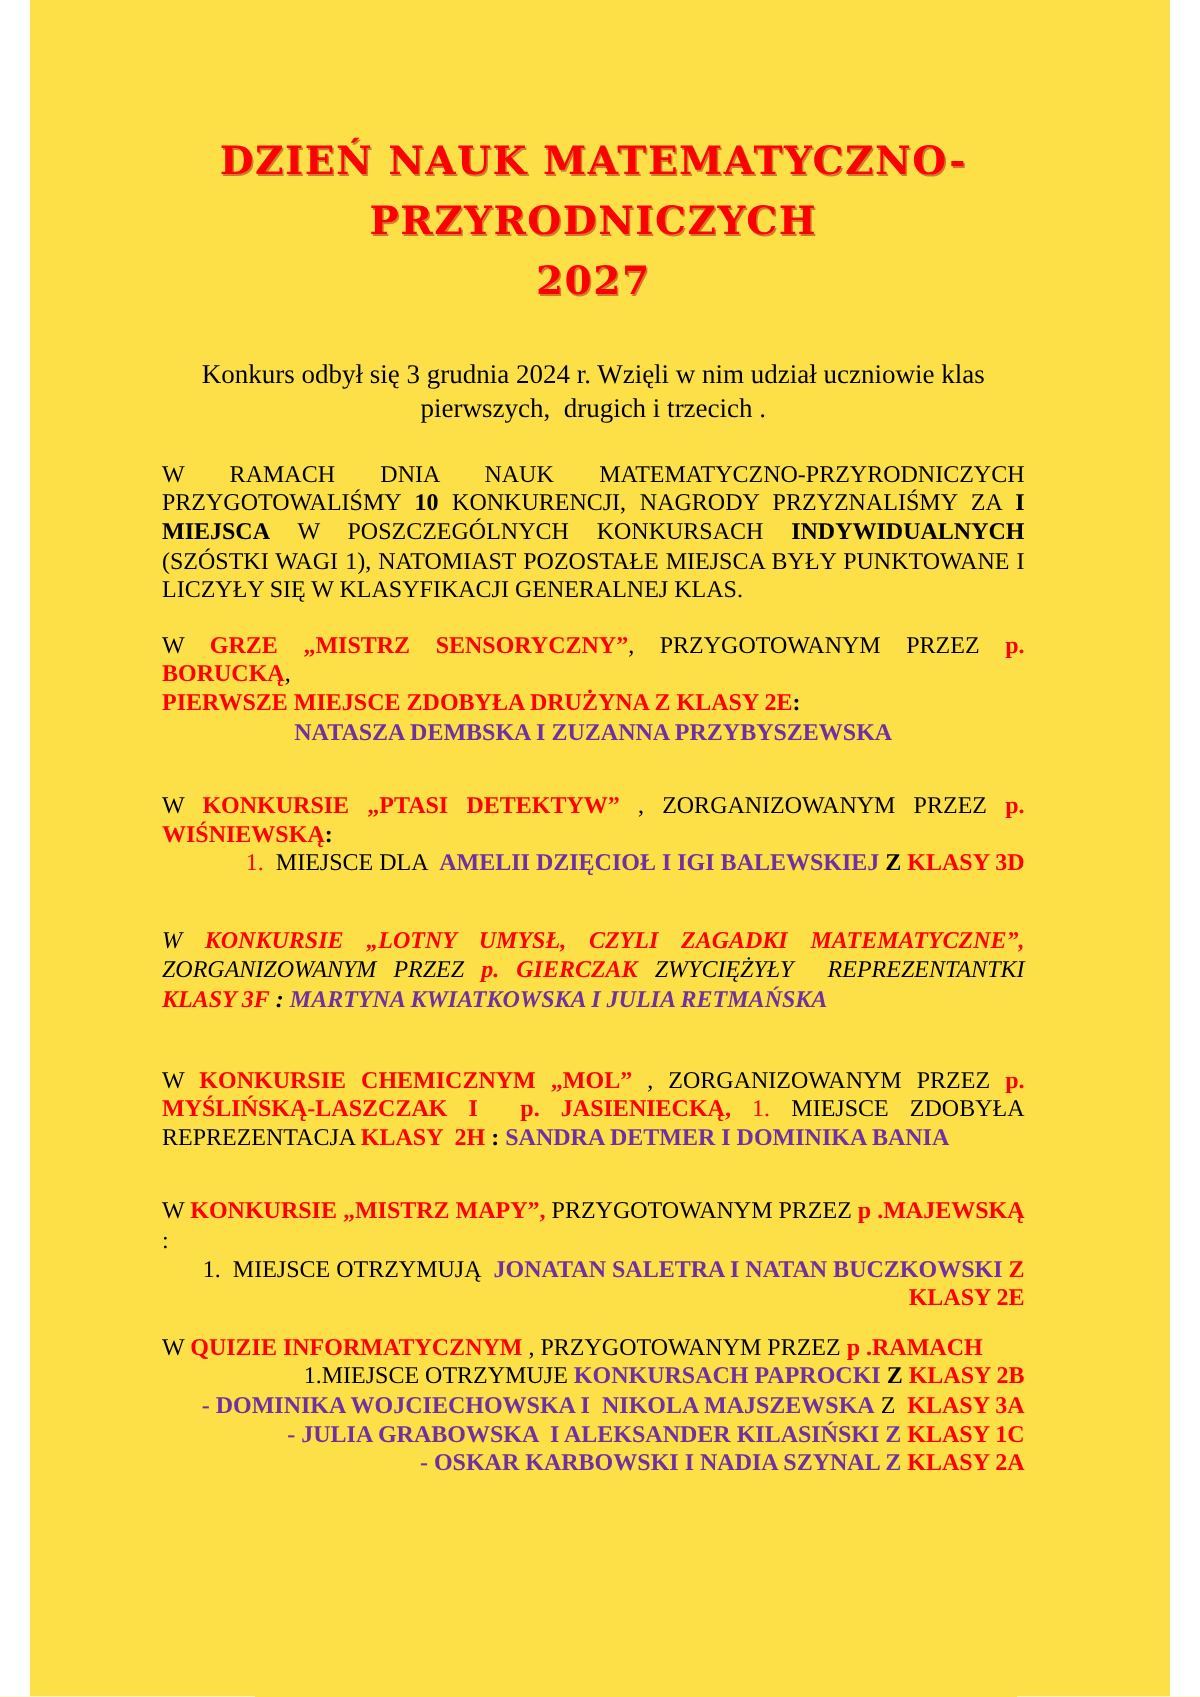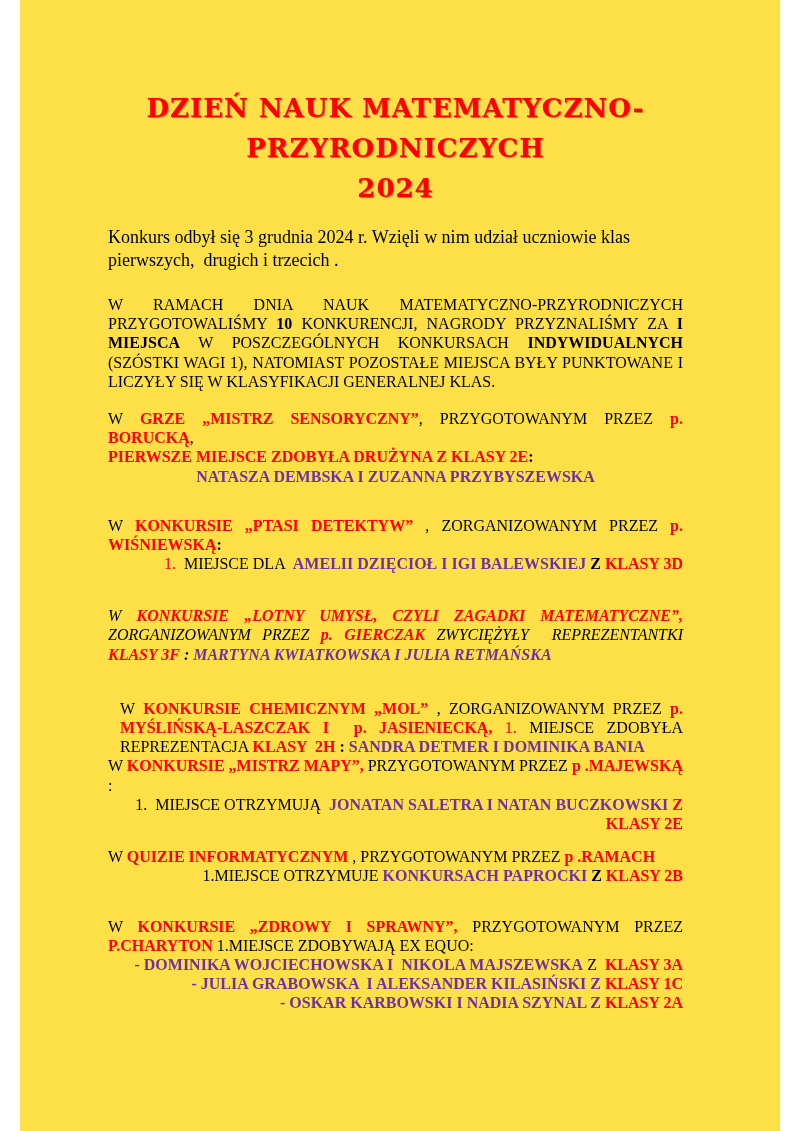--- a/index.html
+++ b/index.html
@@ -23,49 +23,50 @@
     color: #ff0000;
     font-weight: 700;
     font-size: 26px;
     line-height: 40px;
     letter-spacing: 1px;
     font-family: "DejaVu Serif", "Liberation Serif", serif;
     text-shadow: 1px 1px 0 rgba(153, 0, 0, 0.45);
   }
   .title-line { display: block; }
   .intro {
-    margin-top: 18px;
+    margin-top: 30px;
+    text-align: center;
     font-size: 18px;
     line-height: 1.25;
   }
   .justify { text-align: justify; }
   .center  { text-align: center; }
   .left    { text-align: right; }
   .c-red    { color: #ff0000; }
   .c-purple { color: #7030a0; }
   .bold     { font-weight: 700; }
   .list-item { padding-left: 46px; text-indent: -25px; }
   .indent-sm { padding-left: 21px; }
   .gap-general { margin-top: 24px; }
   .gap-a { margin-top: 18px; }
   .gap-b { margin-top: 30px; }
   .gap-c { margin-top: 33px; font-style: italic; }
-  .gap-d { margin-top: 35px; margin-left: 12px; }
-  .gap-e { }
+  .gap-d { margin-top: 35px; }
+  .gap-e { margin-top: 30px; }
   .gap-f { margin-top: 14px; }
   .gap-g { margin-top: 31px; }
 </style>
 </head>
 <body>
 
 <div class="page">
 
   <h1 class="title">
     <span class="title-line">DZIEŃ NAUK MATEMATYCZNO-PRZYRODNICZYCH</span>
-    <span class="title-line">2024</span>
+    <span class="title-line">2027</span>
   </h1>
 
   <p class="intro"><span>Konkurs odbył się 3 grudnia 2024 r. Wzięli w nim udział uczniowie klas</span><br><span>pierwszych, &nbsp;drugich i trzecich .</span></p>
 
   <p class="justify gap-general"><span>W RAMACH DNIA NAUK MATEMATYCZNO-PRZYRODNICZYCH PRZYGOTOWALIŚMY </span><span class="bold">10</span><span> KONKURENCJI, NAGRODY PRZYZNALIŚMY ZA </span><span class="bold">I MIEJSCA</span><span> W POSZCZEGÓLNYCH KONKURSACH </span><span class="bold">INDYWIDUALNYCH</span><span> (SZÓSTKI WAGI 1), NATOMIAST POZOSTAŁE MIEJSCA BYŁY PUNKTOWANE I LICZYŁY SIĘ W KLASYFIKACJI GENERALNEJ KLAS.</span></p>
 
   <p class="justify gap-a"><span>W </span><span class="c-red bold">GRZE „MISTRZ SENSORYCZNY”</span><span>, PRZYGOTOWANYM PRZEZ </span><span class="c-red bold">p. BORUCKĄ</span><span>,</span><br><span class="c-red bold">PIERWSZE MIEJSCE ZDOBYŁA DRUŻYNA Z KLASY 2E</span><span class="bold">:</span></p>
   <p class="center"><span class="c-purple bold">NATASZA DEMBSKA I ZUZANNA PRZYBYSZEWSKA</span></p>
 
   <p class="justify gap-b"><span>W </span><span class="c-red bold">KONKURSIE „PTASI DETEKTYW”</span><span> , ZORGANIZOWANYM PRZEZ </span><span class="c-red bold">p. WIŚNIEWSKĄ</span><span class="bold">:</span></p>
@@ -74,16 +75,15 @@
   <p class="justify gap-c"><span>W </span><span class="c-red bold">KONKURSIE „LOTNY UMYSŁ, CZYLI ZAGADKI MATEMATYCZNE”,</span><span> ZORGANIZOWANYM PRZEZ </span><span class="c-red bold">p. GIERCZAK</span><span> ZWYCIĘŻYŁY &nbsp;REPREZENTANTKI </span><span class="c-red bold">KLASY 3F</span><span> </span><span class="bold">:</span><span> </span><span class="c-purple bold">MARTYNA KWIATKOWSKA I JULIA RETMAŃSKA</span></p>
 
   <p class="justify gap-d"><span>W </span><span class="c-red bold">KONKURSIE CHEMICZNYM „MOL”</span><span> , ZORGANIZOWANYM PRZEZ </span><span class="c-red bold">p. MYŚLIŃSKĄ-LASZCZAK I &nbsp;p. JASIENIECKĄ,</span><span> </span><span class="c-red">1.</span><span> MIEJSCE ZDOBYŁA REPREZENTACJA </span><span class="c-red bold">KLASY &nbsp;2H</span><span> </span><span class="bold">:</span><span> </span><span class="c-purple bold">SANDRA DETMER I DOMINIKA BANIA</span></p>
 
   <p class="justify gap-e"><span>W </span><span class="c-red bold">KONKURSIE „MISTRZ MAPY”,</span><span> PRZYGOTOWANYM PRZEZ </span><span class="c-red bold">p .MAJEWSKĄ</span><span> :</span></p>
   <p class="left list-item"><span>1.</span><span>&nbsp; MIEJSCE OTRZYMUJĄ &nbsp;</span><span class="c-purple bold">JONATAN SALETRA I NATAN BUCZKOWSKI</span><span> </span><span class="c-red bold">Z KLASY 2E</span></p>
 
   <p class="justify gap-f"><span>W </span><span class="c-red bold">QUIZIE INFORMATYCZNYM</span><span> , PRZYGOTOWANYM PRZEZ </span><span class="c-red bold">p .RAMACH</span></p>
   <p class="left indent-sm"><span>1.MIEJSCE OTRZYMUJE </span><span class="c-purple bold">KONKURSACH PAPROCKI</span><span> </span><span class="bold">Z</span><span> </span><span class="c-red bold">KLASY 2B</span></p>
 
-  <p class="justify gap-g"><span>W </span><span class="c-red bold">KONKURSIE „ZDROWY I SPRAWNY”,</span><span> PRZYGOTOWANYM PRZEZ </span><span class="c-red bold">P.CHARYTON</span><span> 1.MIEJSCE ZDOBYWAJĄ EX EQUO:</span></p>
   <p class="left"><span class="c-purple bold">- DOMINIKA WOJCIECHOWSKA I &nbsp;NIKOLA MAJSZEWSKA</span><span> Z &nbsp;</span><span class="c-red bold">KLASY 3A</span><br><span class="c-purple bold">- JULIA GRABOWSKA &nbsp;I ALEKSANDER KILASIŃSKI Z</span><span> </span><span class="c-red bold">KLASY 1C</span><br><span class="c-purple bold">- OSKAR KARBOWSKI I NADIA SZYNAL Z</span><span> </span><span class="c-red bold">KLASY 2A</span></p>
 
 </div>
 
 </body></html>

